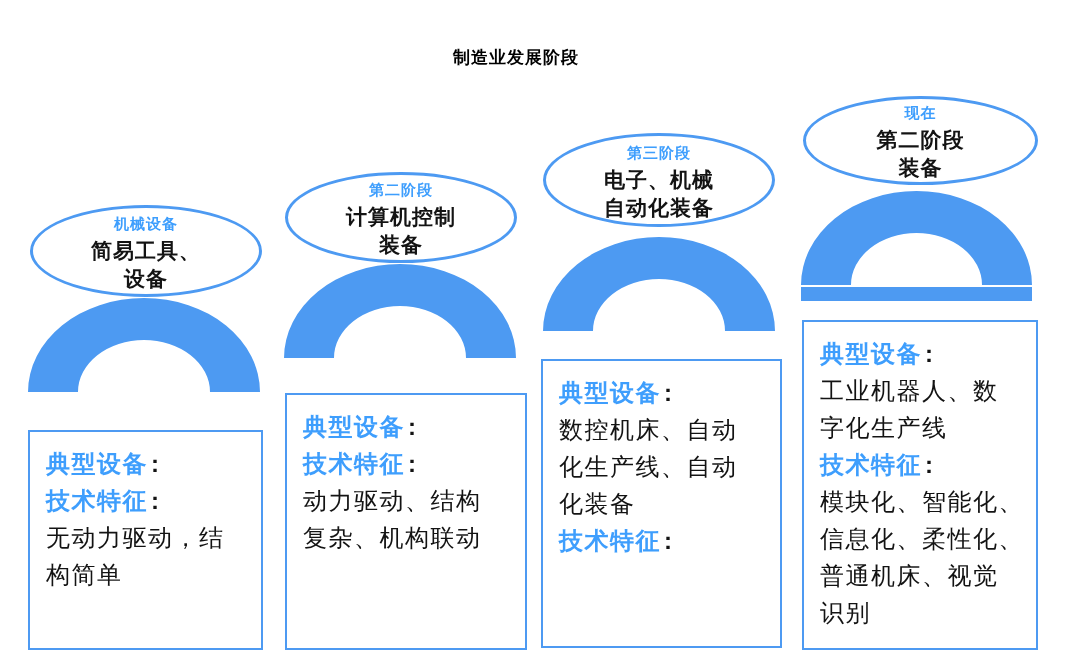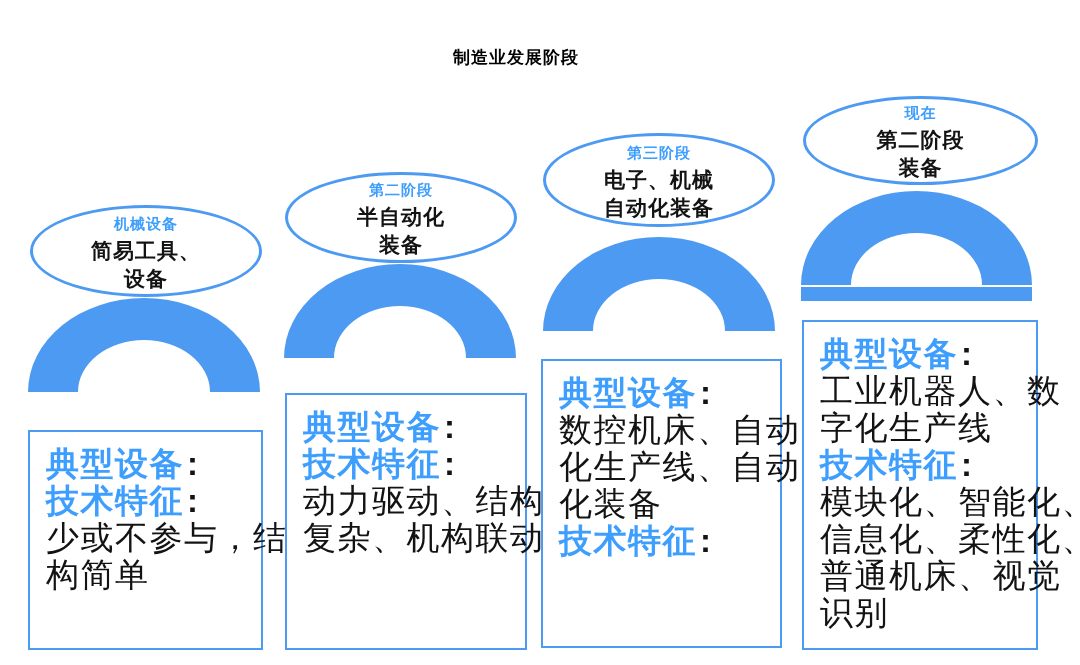--- a/index.html
+++ b/index.html
@@ -56,21 +56,21 @@
     position:absolute;
     background:var(--shape-blue);
   }
   .info-box{
     position:absolute;
     border:2px solid var(--shape-blue);
     background:#fff;
     padding:13px 15px 0 16px;
   }
   .box-line{
-    font-size:33px;
+    font-size:24px;
     line-height:37px;
   }
   .box-heading{
     color:var(--text-blue);
     font-weight:700;
     letter-spacing:1.5px;
   }
   .box-heading .colon{
     color:var(--ink);
     font-weight:700;
@@ -109,27 +109,27 @@
   <div class="stage-name">机械设备</div>
   <div class="stage-desc">简易工具、
 设备</div>
 </div>
 <svg class="arch a1" width="232" height="94" viewBox="0 0 232 94" aria-hidden="true">
   <path d="M0,94 A116,94 0 0 1 232,94 L182,94 A66,52 0 0 0 50,94 Z" fill="#4d9af2"></path>
 </svg>
 <div class="info-box b1">
   <div class="box-line box-heading"><span>典型设备</span><span class="colon">:</span></div>
   <div class="box-line box-heading"><span>技术特征</span><span class="colon">:</span></div>
-  <div class="box-line box-body">少或不参与，结
+  <div class="box-line box-body">无动力驱动，结
 构简单</div>
 </div>
 
 <div class="ellipse e2">
   <div class="stage-name">第二阶段</div>
-  <div class="stage-desc">半自动化
+  <div class="stage-desc">计算机控制
 装备</div>
 </div>
 <svg class="arch a2" width="232" height="94" viewBox="0 0 232 94" aria-hidden="true">
   <path d="M0,94 A116,94 0 0 1 232,94 L182,94 A66,52 0 0 0 50,94 Z" fill="#4d9af2"></path>
 </svg>
 <div class="info-box b2">
   <div class="box-line box-heading"><span>典型设备</span><span class="colon">:</span></div>
   <div class="box-line box-heading"><span>技术特征</span><span class="colon">:</span></div>
   <div class="box-line box-body">动力驱动、结构
 复杂、机构联动</div>

